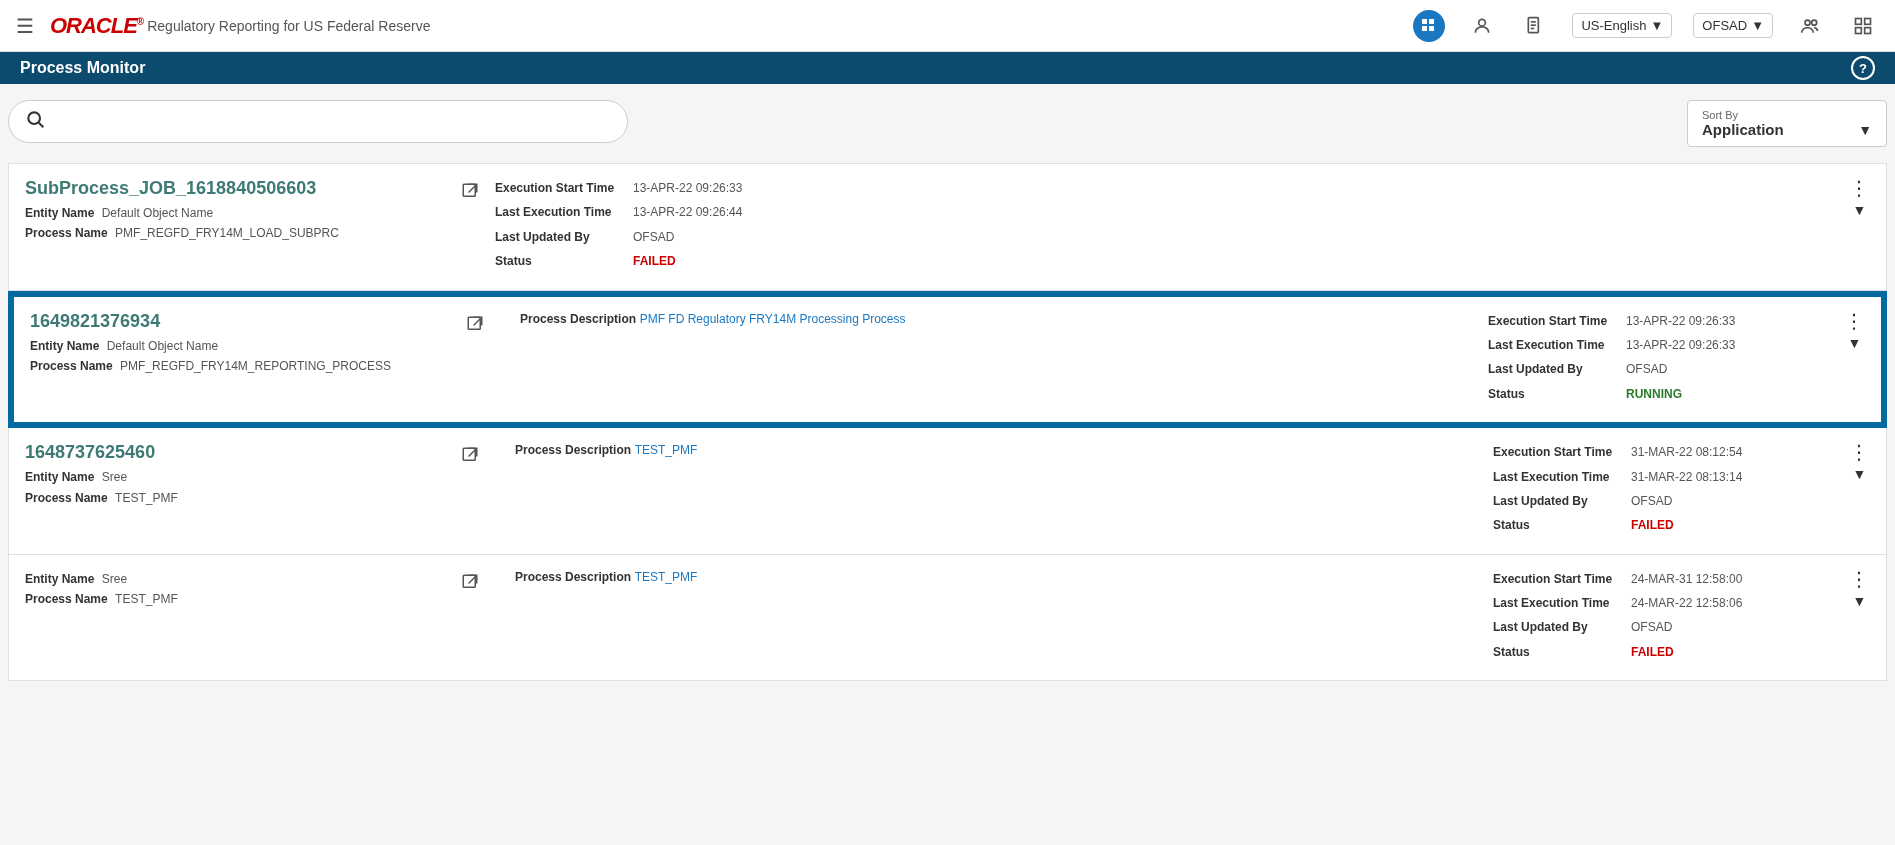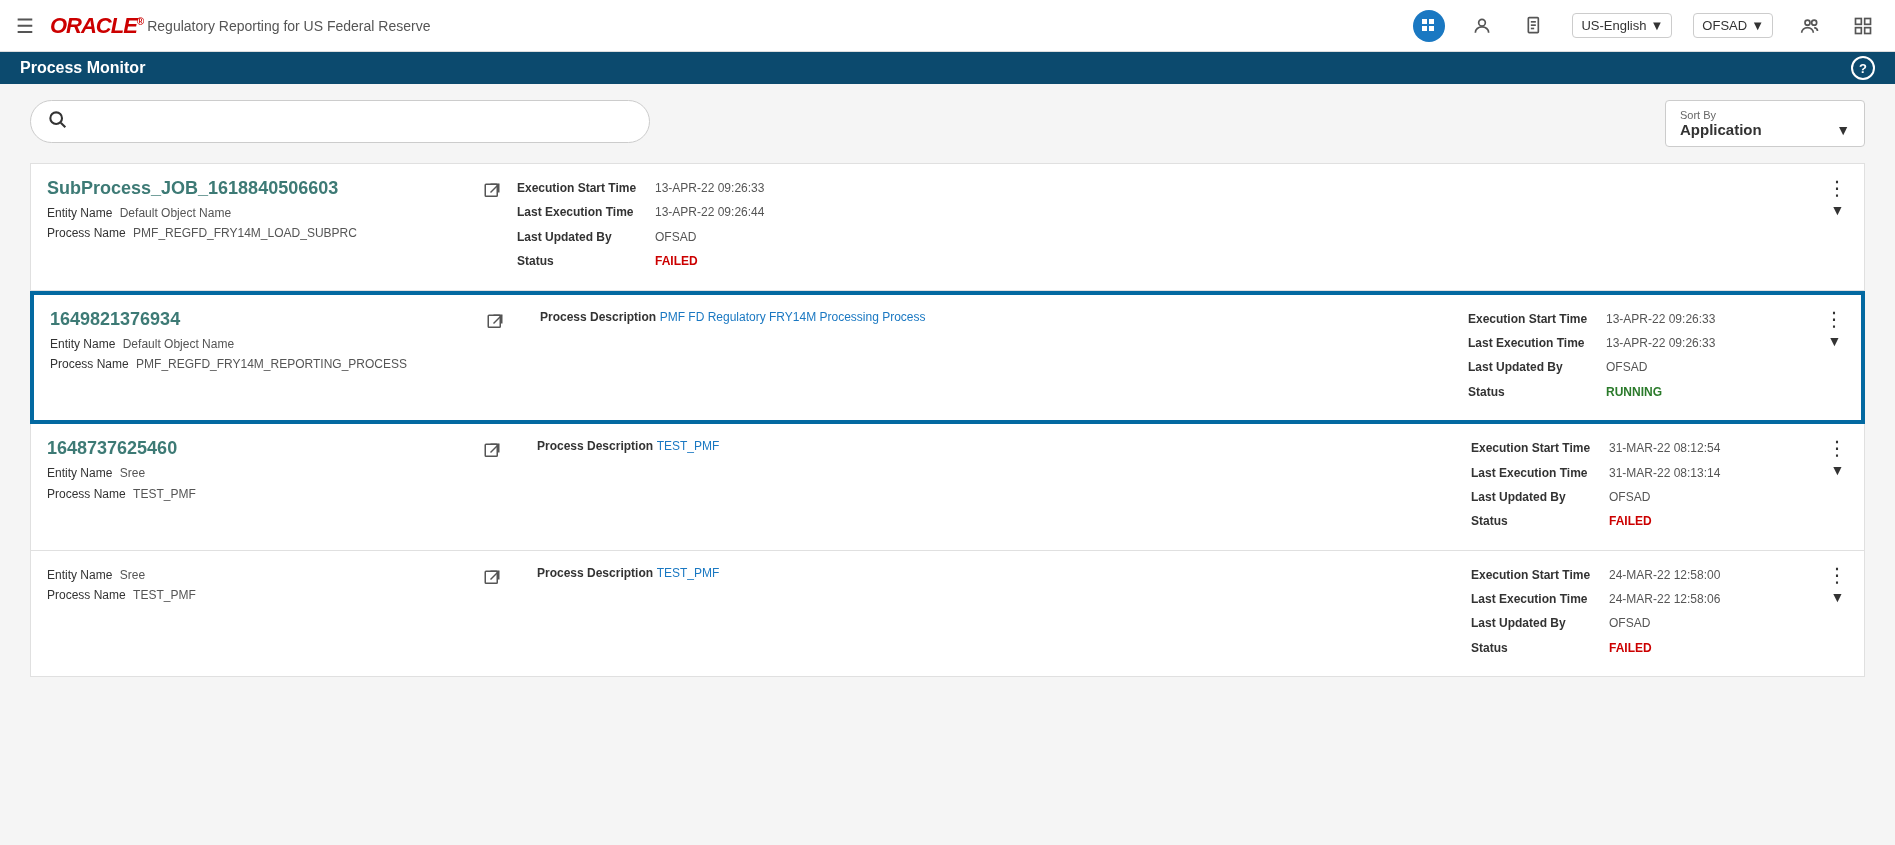--- a/index.html
+++ b/index.html
@@ -91,21 +91,21 @@
       display: flex;
       align-items: center;
       justify-content: center;
       font-size: 13px;
       font-weight: bold;
       cursor: pointer;
     }
 
     
     .main-content {
-      padding: 16px 30px;
+      padding: 16px 8px;
     }
 
     
     .toolbar {
       display: flex;
       align-items: flex-start;
       justify-content: space-between;
       margin-bottom: 16px;
     }
     .search-box {
@@ -191,21 +191,21 @@
       padding: 14px 16px;
       display: flex;
       align-items: flex-start;
       gap: 16px;
       position: relative;
     }
     .process-item:first-child {
       border-top: 1px solid #e0e0e0;
     }
     .process-item.highlighted {
-      border: 4px solid #0369a1;
+      border: 6px solid #0369a1;
     }
     .process-item.highlighted + .process-item {
       border-top: none;
     }
 
     .process-left {
       flex: 0 0 420px;
     }
     .process-title {
       font-size: 18px;
@@ -215,21 +215,21 @@
       text-decoration: none;
       display: block;
       margin-bottom: 4px;
     }
     .process-meta {
       font-size: 12px;
       color: #333;
       line-height: 1.7;
     }
     .process-meta span.label {
-      font-weight: normal;
+      font-weight: bold;
       text-align: right;
     }
     .process-meta span.value {
       color: #555;
       margin-left: 4px;
     }
 
     .open-icon {
       font-size: 18px;
       color: #555;
@@ -559,21 +559,21 @@
             <line x1="10" y1="14" x2="21" y2="3"></line>
         </svg>
       </span>
       <div class="process-middle">
         <span class="process-desc-label">Process Description</span>
         <span class="process-desc-value">TEST_PMF</span>
       </div>
       <div class="process-right">
         <div class="process-right-row">
           <span class="pr-label">Execution Start Time</span>
-          <span class="pr-value">24-MAR-22 12:58:00</span>
+          <span class="pr-value">24-MAR-31 12:58:00</span>
         </div>
         <div class="process-right-row">
           <span class="pr-label">Last Execution Time</span>
           <span class="pr-value">24-MAR-22 12:58:06</span>
         </div>
         <div class="process-right-row" style="margin-top:4px;">
           <span class="pr-label">Last Updated By</span>
           <span class="pr-value">OFSAD</span>
         </div>
         <div class="process-right-row">

